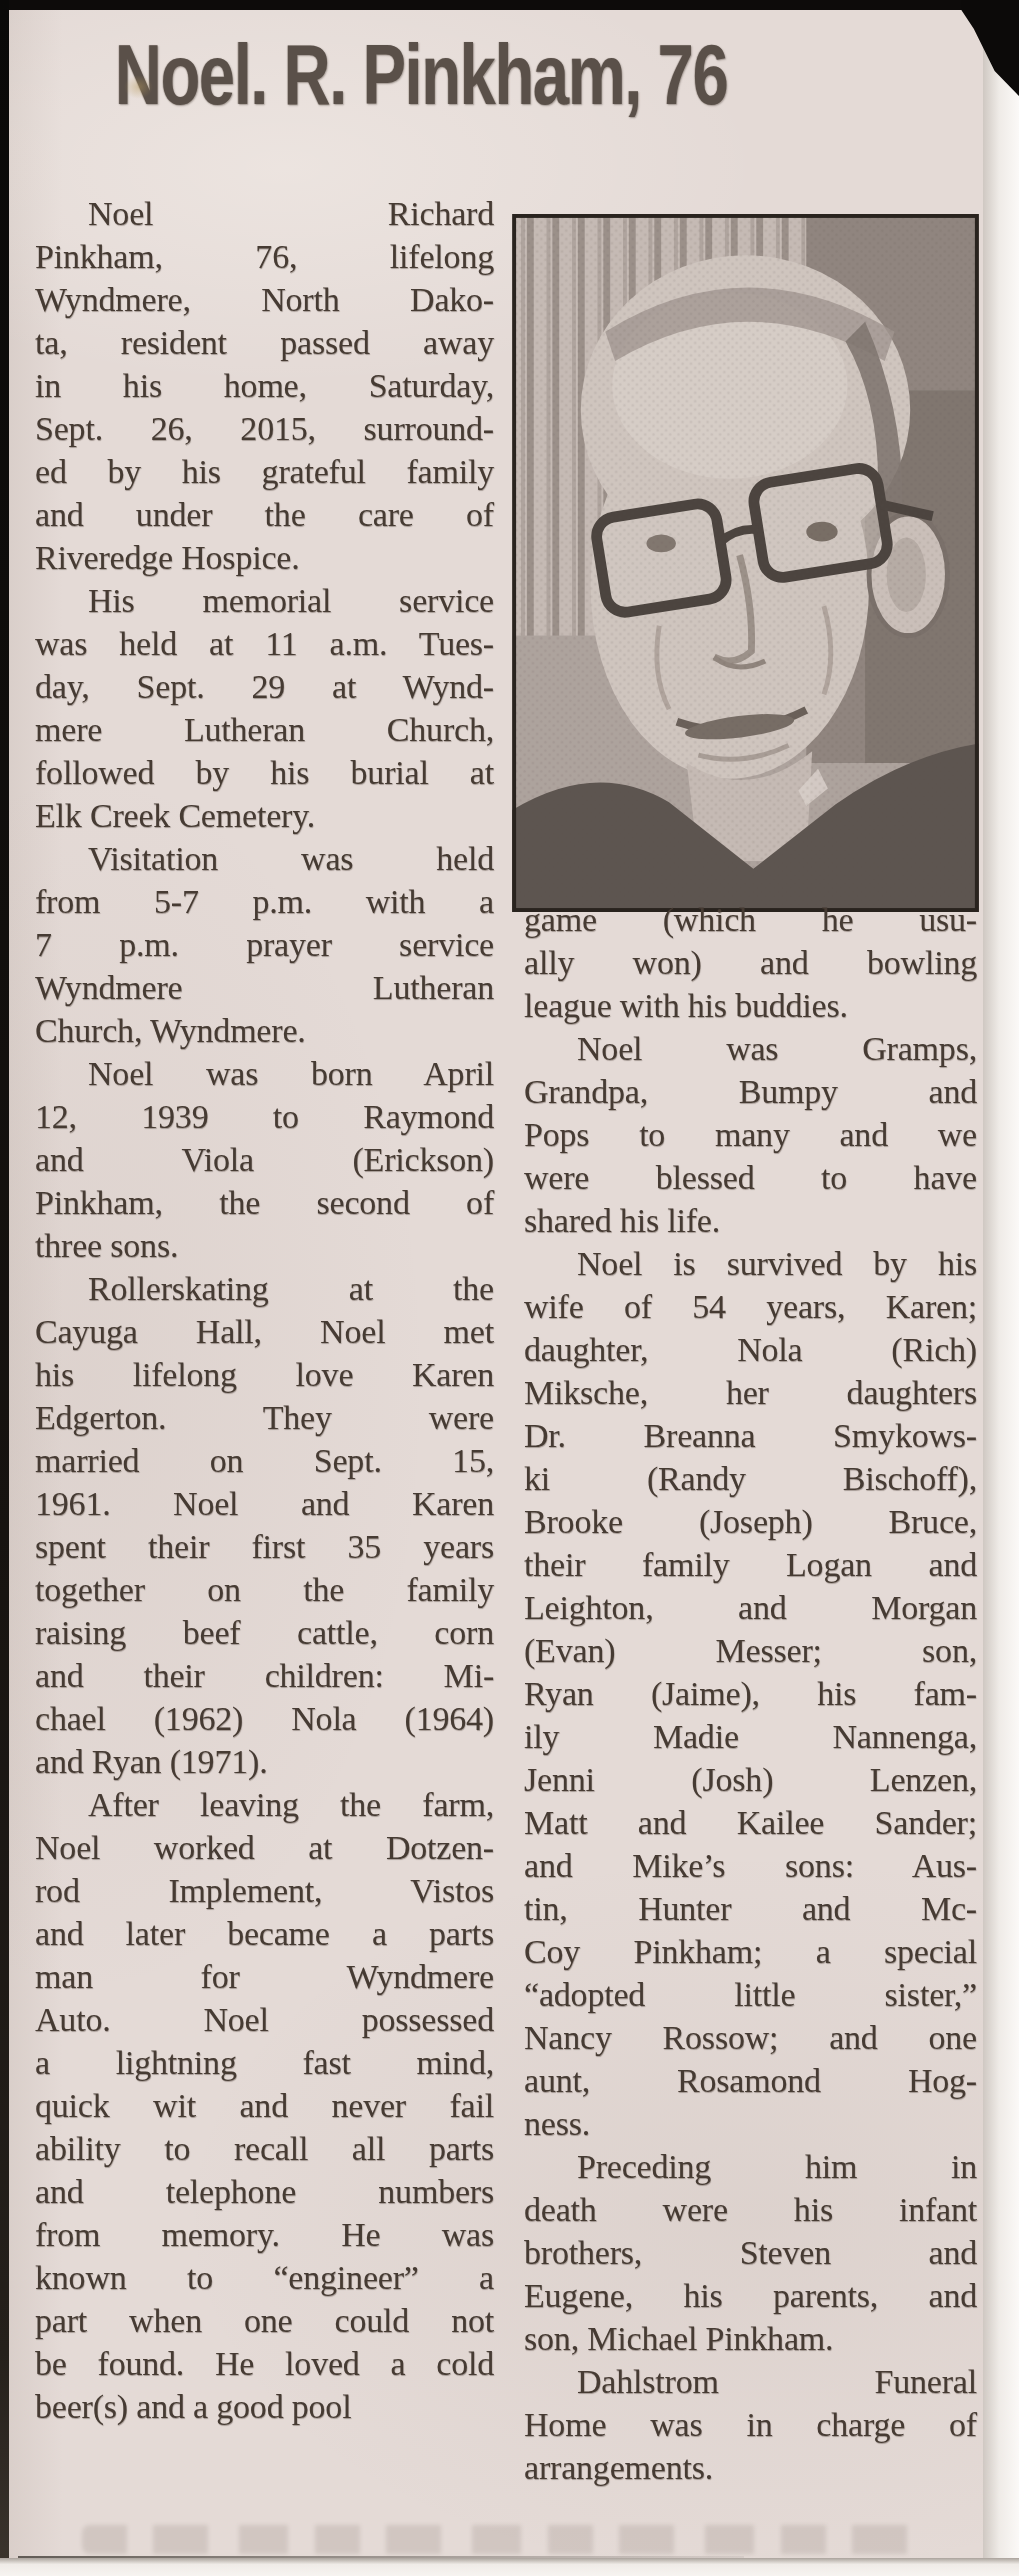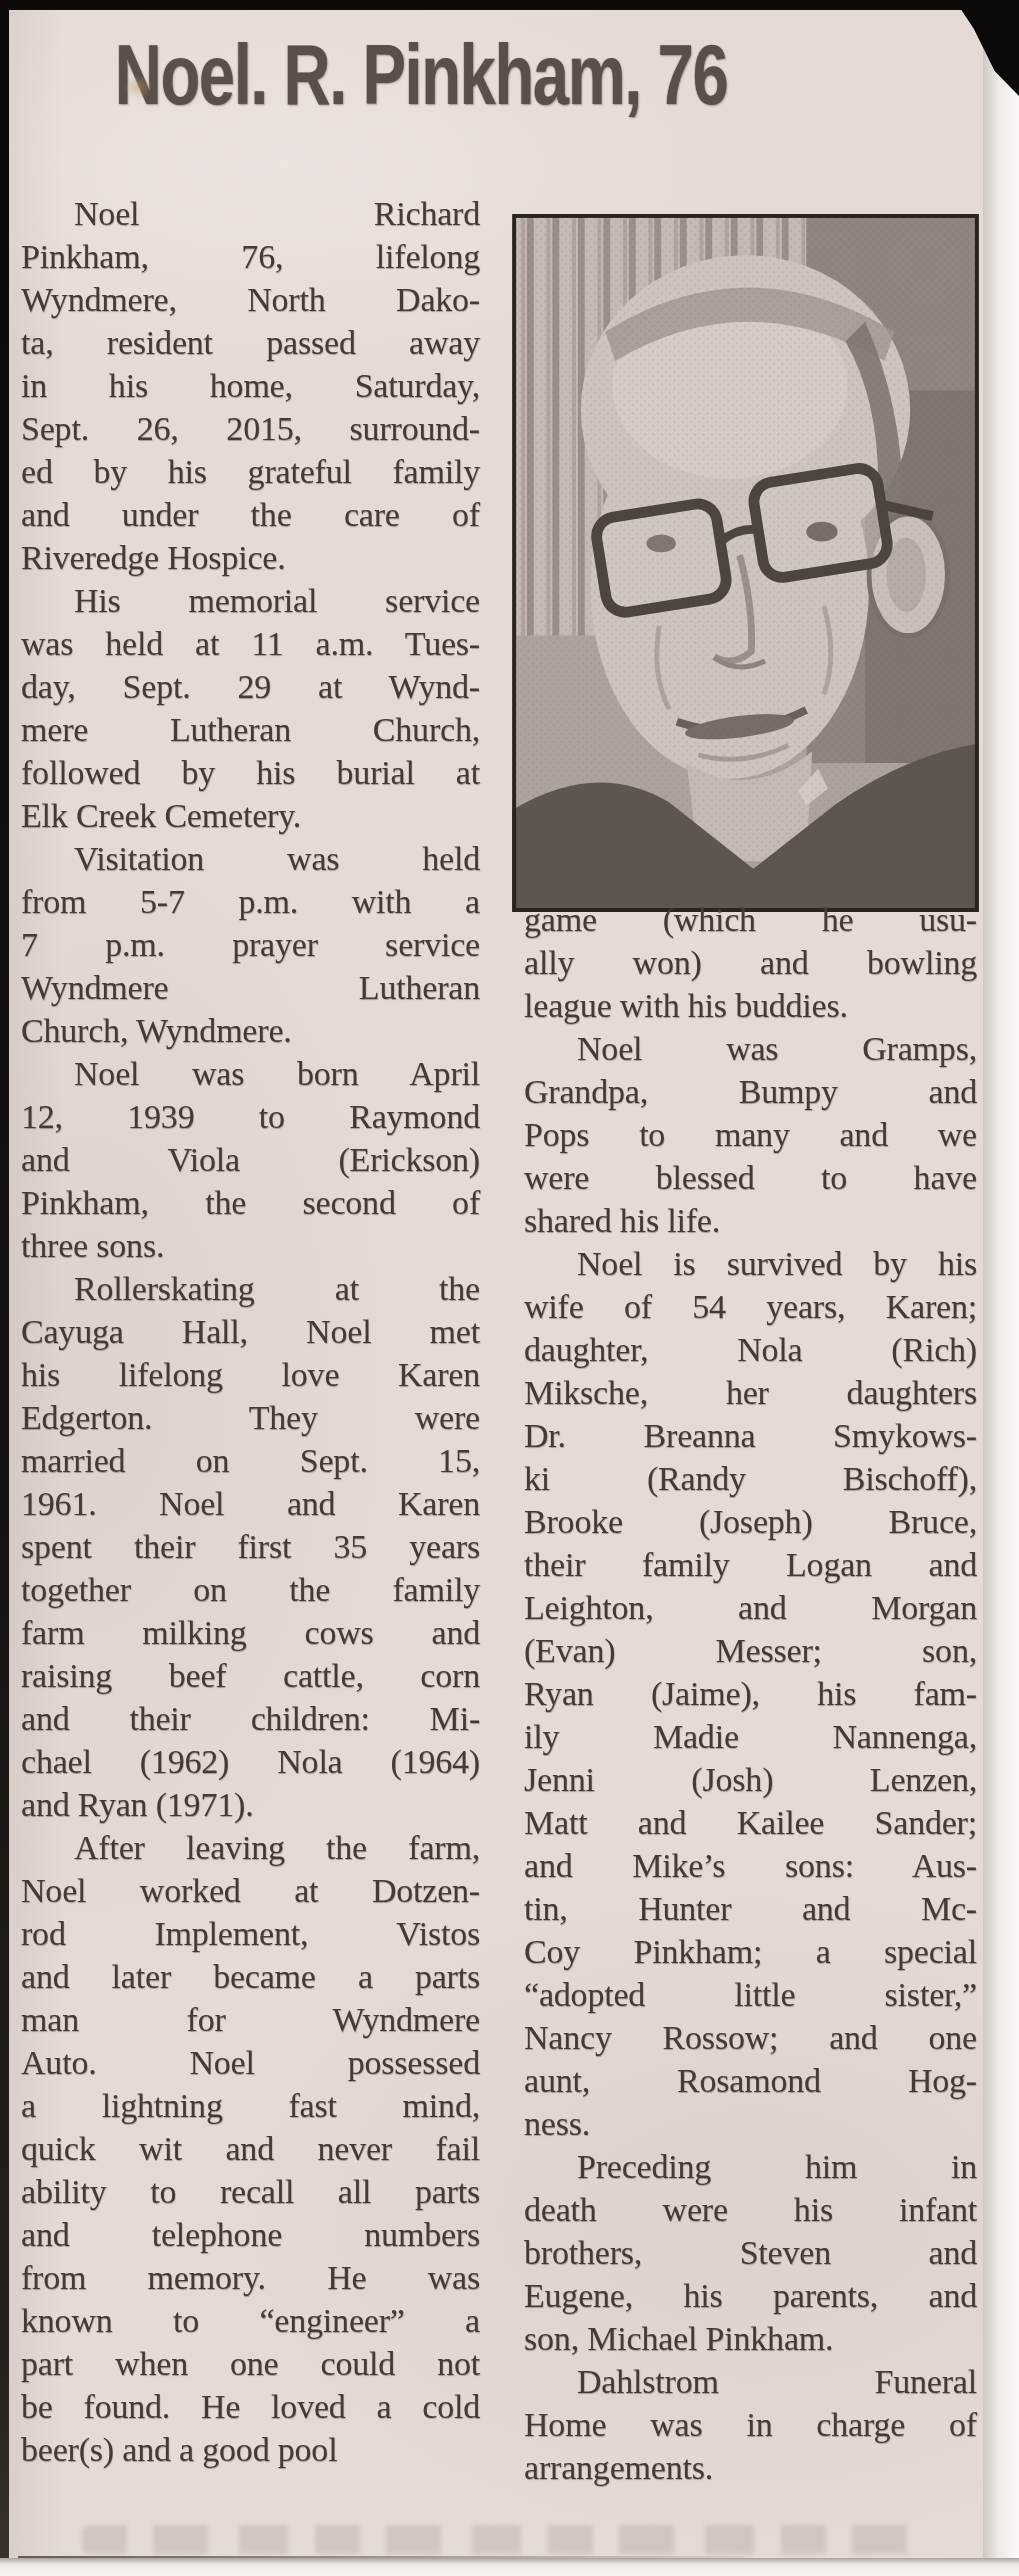--- a/index.html
+++ b/index.html
@@ -21,21 +21,21 @@
       #e4dad6;}
   
   .headline{position:absolute;left:0;top:29px;width:842px;text-align:center;z-index:2;}
   .headline-text{
     display:inline-block;transform:scaleX(.76);transform-origin:50% 50%;
     font-family:"Liberation Sans","DejaVu Sans",sans-serif;font-weight:bold;
     font-size:86px;line-height:90px;letter-spacing:-2px;color:#5a5049;
     text-shadow:1px 1px 2px rgba(74,63,53,.45), -1px 0 1px rgba(74,63,53,.25);}
   
   .col{position:absolute;z-index:2;color:#463b33;}
-  .col-left{left:21px;top:192px;width:459px;}
+  .col-left{left:35px;top:192px;width:459px;}
   .col-right{left:524px;top:898px;width:453px;}
   .para{margin:0;}
   .line{
     font-size:34px;line-height:43px;letter-spacing:-0.2px;
     text-align:justify;text-align-last:justify;white-space:nowrap;
     text-shadow:0.5px 0.7px 0.8px rgba(62,50,42,.38);}
   .line.lastline{text-align-last:left;}
   .line.firstline{padding-left:53px;}
   
   .photo{position:absolute;left:512px;top:214px;width:467px;height:698px;z-index:2;}
@@ -106,21 +106,20 @@
       </div>
       <div class="para">
         <div class="line firstline">Rollerskating at the</div>
         <div class="line">Cayuga Hall, Noel met</div>
         <div class="line">his lifelong love Karen</div>
         <div class="line">Edgerton. They were</div>
         <div class="line">married on Sept. 15,</div>
         <div class="line">1961. Noel and Karen</div>
         <div class="line">spent their first 35 years</div>
         <div class="line">together on the family</div>
-        <div class="line">farm milking cows and</div>
         <div class="line">raising beef cattle, corn</div>
         <div class="line">and their children: Mi-</div>
         <div class="line">chael (1962) Nola (1964)</div>
         <div class="line lastline">and Ryan (1971).</div>
       </div>
       <div class="para">
         <div class="line firstline">After leaving the farm,</div>
         <div class="line">Noel worked at Dotzen-</div>
         <div class="line">rod Implement, Vistos</div>
         <div class="line">and later became a parts</div>

